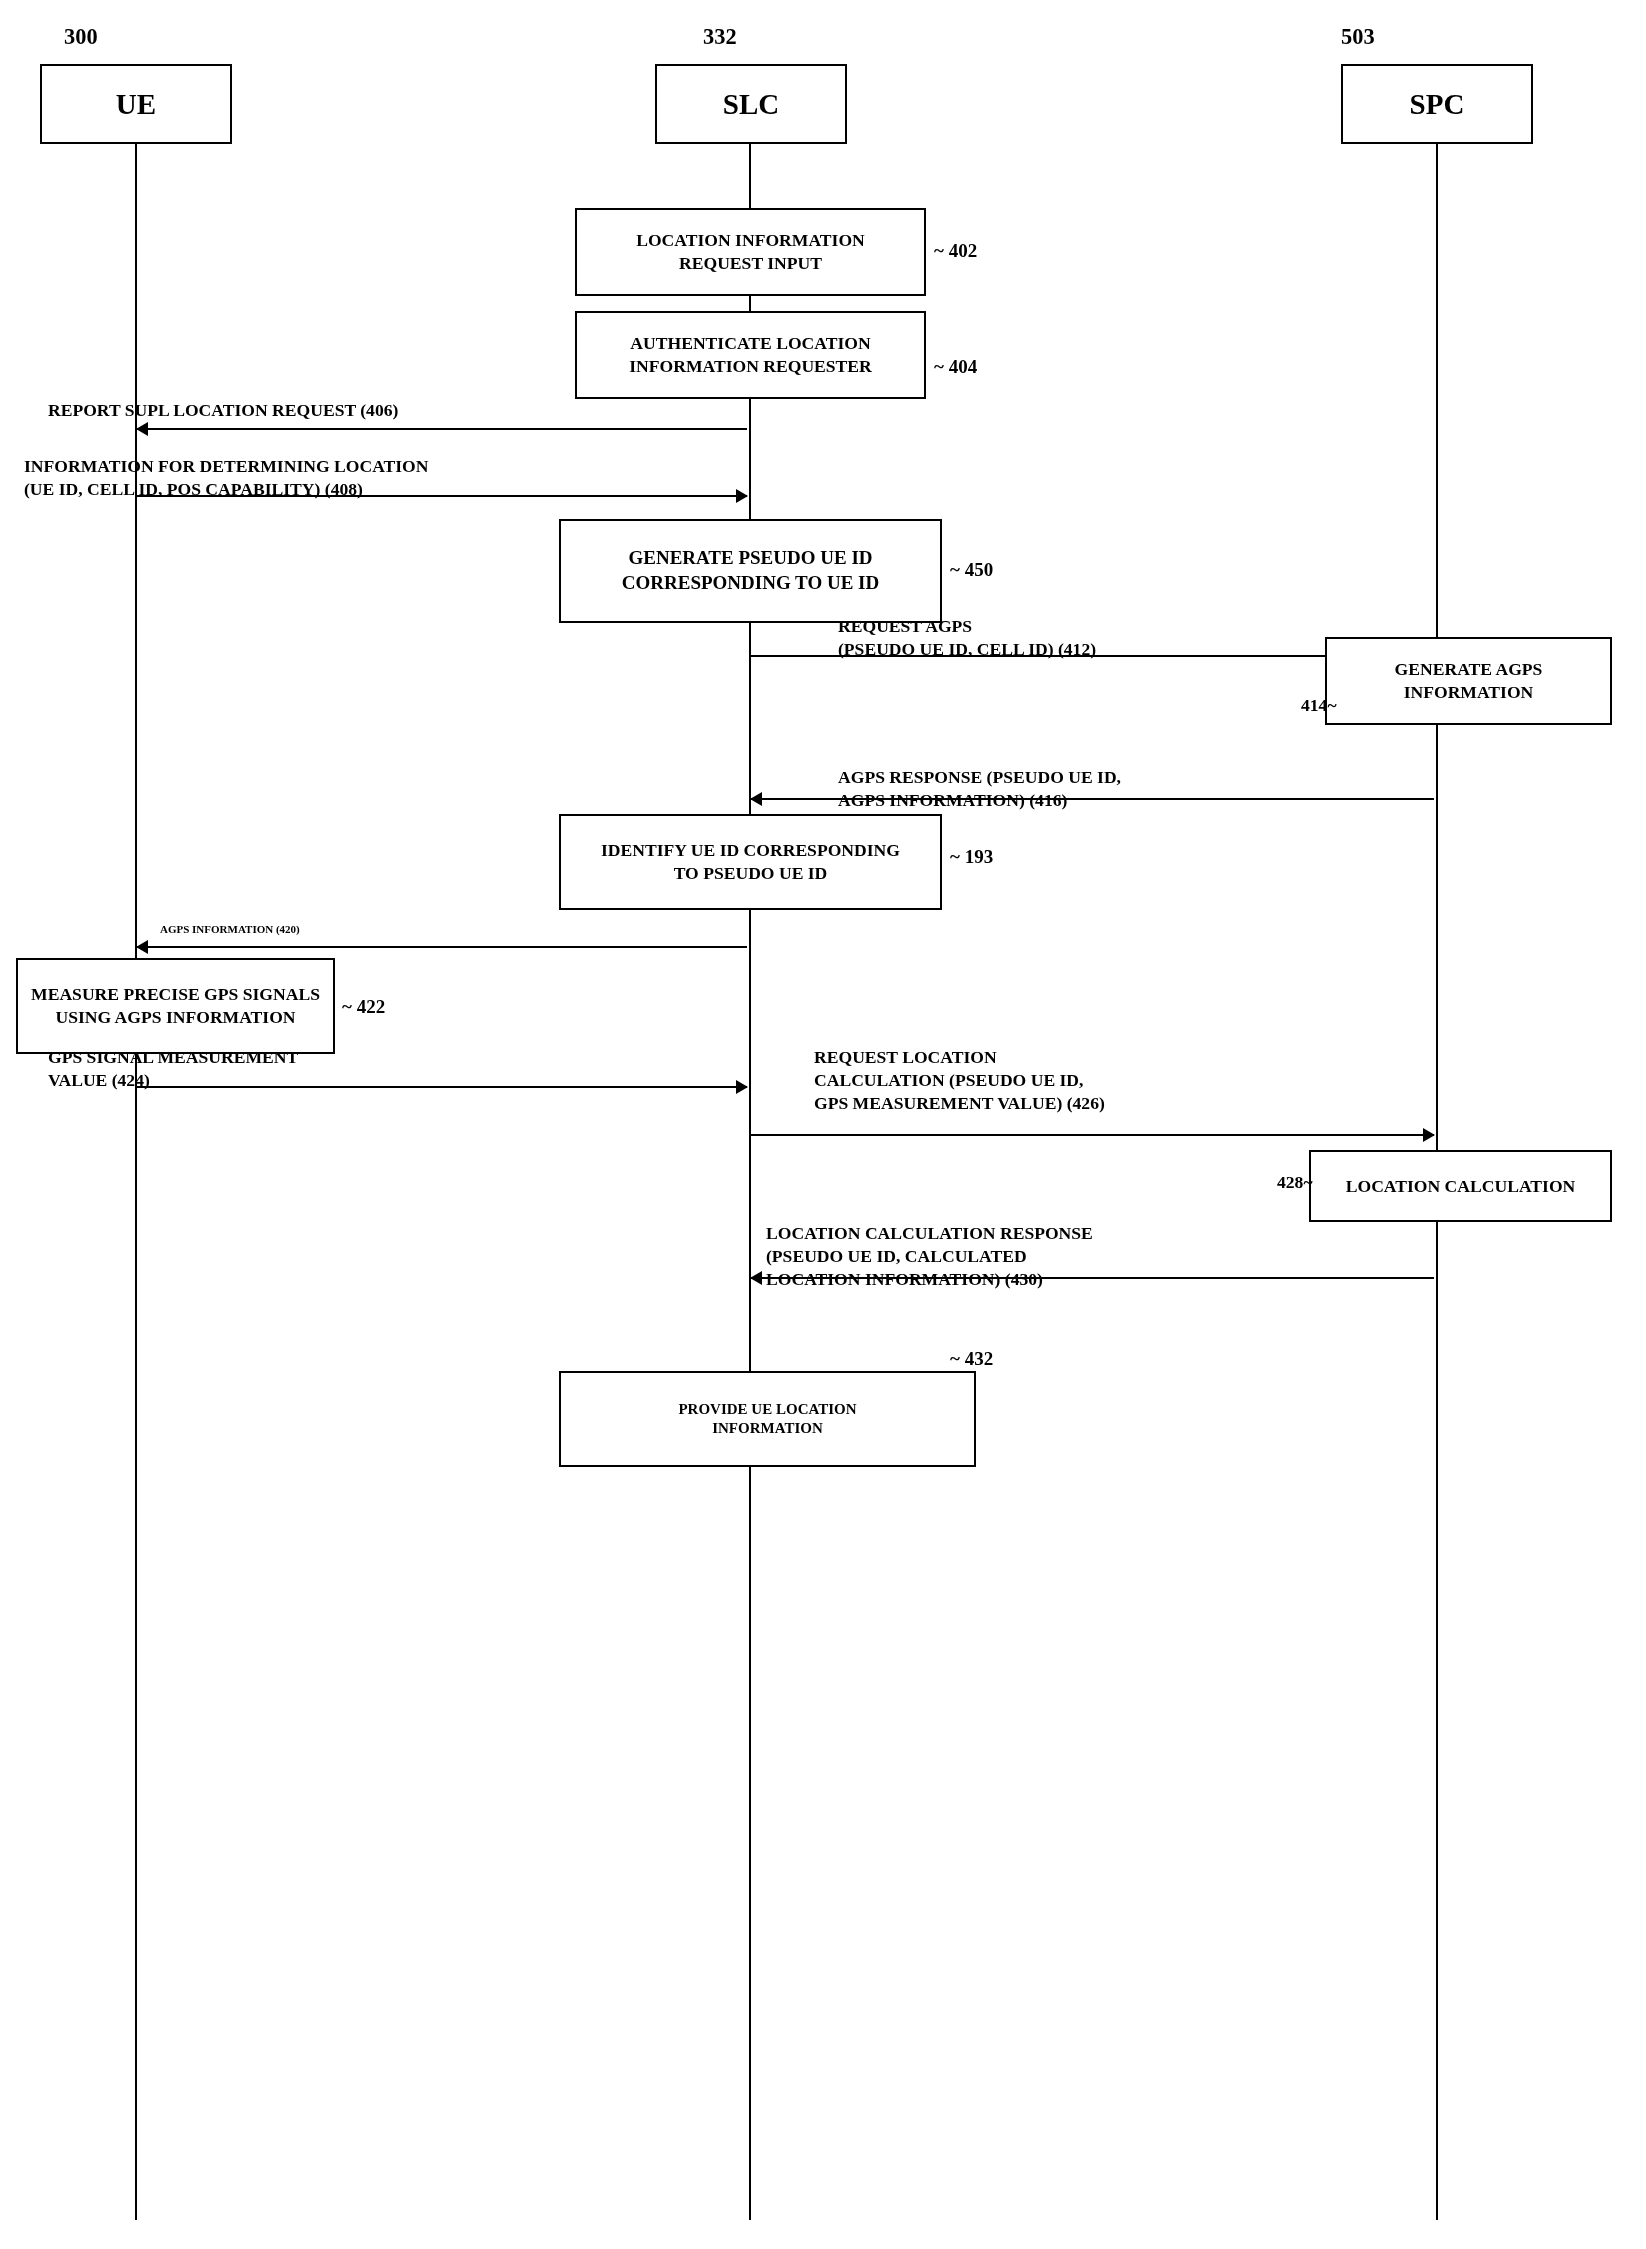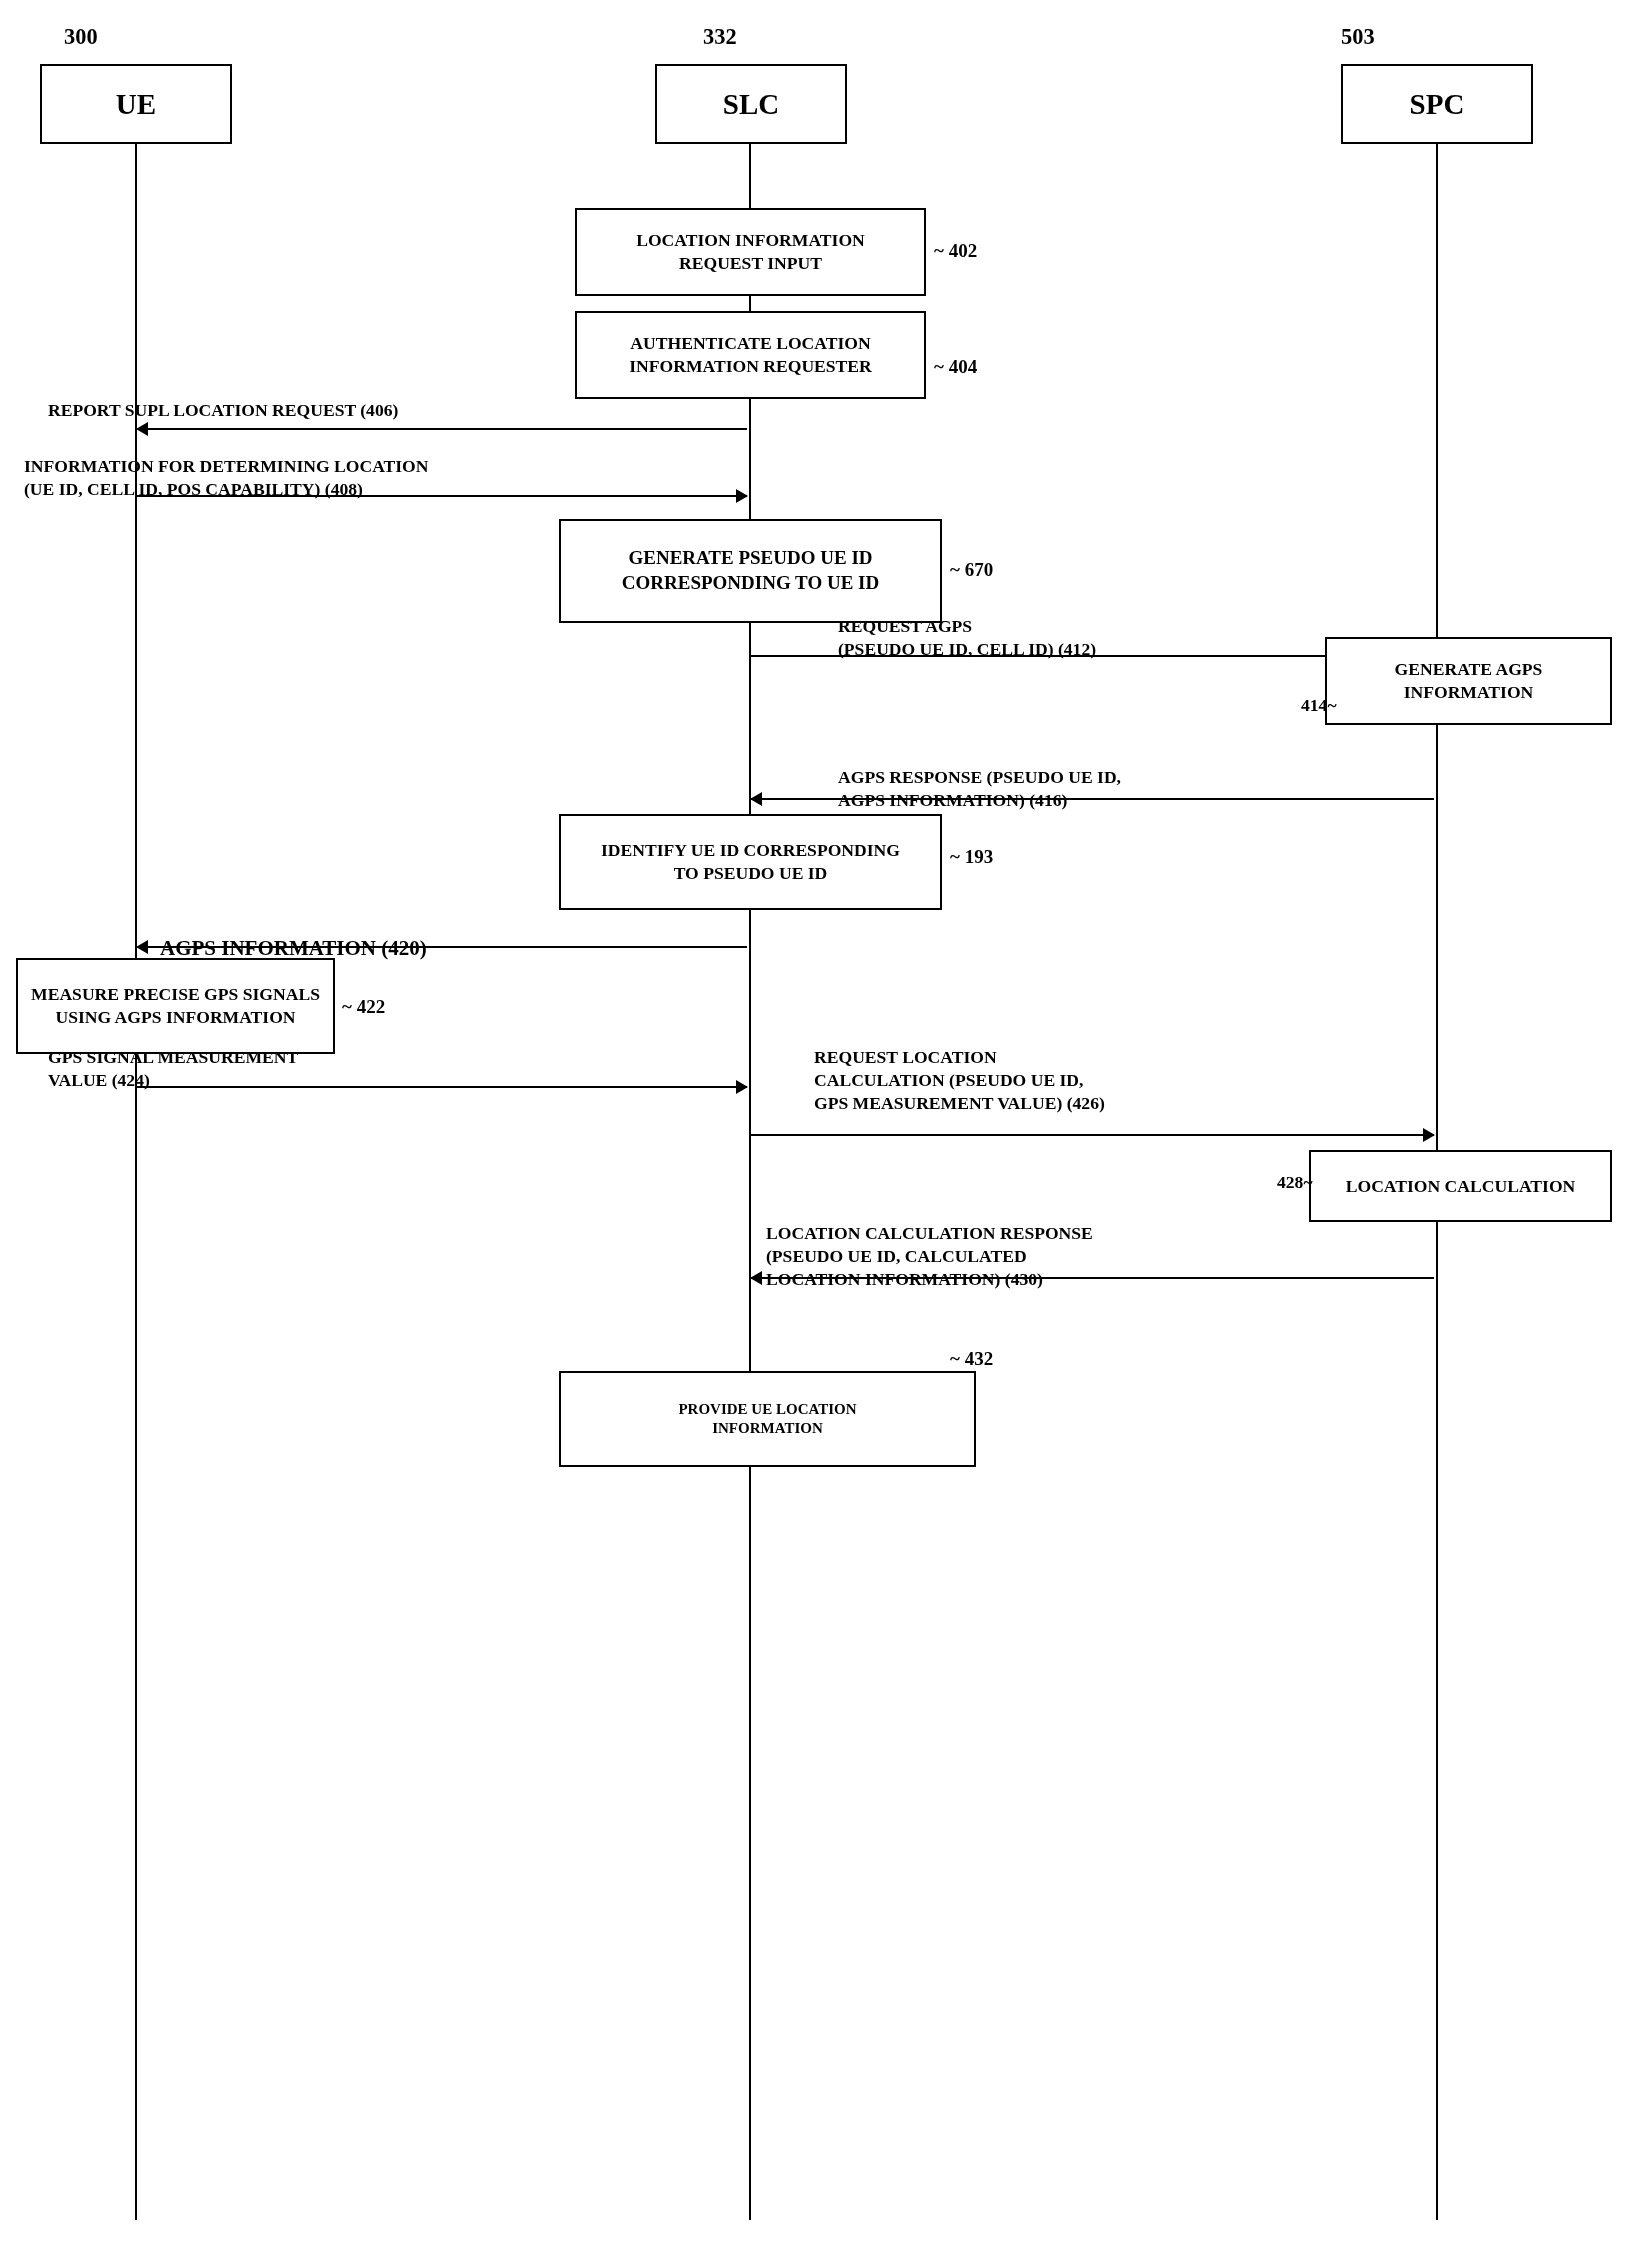--- a/index.html
+++ b/index.html
@@ -136,40 +136,40 @@
 
   <div class="arrow arrow-left" style="left: 137px; top: 428px; width: 610px;"></div>
   <div class="msg-label" style="left: 48px; top: 399px; width: 559px; font-size: 17.6px; text-align: left;">REPORT SUPL LOCATION REQUEST (406)</div>
 
   <div class="arrow arrow-right" style="left: 137px; top: 495px; width: 610px;"></div>
   <div class="msg-label" style="left: 24px; top: 455px; width: 623px; font-size: 17.6px; text-align: left;">INFORMATION FOR DETERMINING LOCATION<br>(UE ID, CELL ID, POS CAPABILITY) (408)</div>
 
   <div class="seq-box" style="left: 559px; top: 519px; width: 383px; height: 104px; font-size: 19px;">
     GENERATE PSEUDO UE ID<br>CORRESPONDING TO UE ID
   </div>
-  <div class="step-num" style="left: 950px; top: 559px;">~ 670</div>
+  <div class="step-num" style="left: 950px; top: 559px;">~ 450</div>
 
   <div class="arrow arrow-right" style="left: 751px; top: 655px; width: 683px;"></div>
   <div class="msg-label" style="left: 838px; top: 615px; width: 559px; font-size: 17.6px; text-align: left;">REQUEST AGPS<br>(PSEUDO UE ID, CELL ID) (412)</div>
 
   <div class="seq-box" style="left: 1325px; top: 637px; width: 287px; height: 88px; font-size: 17.6px;">
     GENERATE AGPS<br>INFORMATION
   </div>
   <div class="step-num" style="left: 1301px; top: 695px; font-size: 17.6px;">414~</div>
 
   <div class="arrow arrow-left" style="left: 751px; top: 798px; width: 683px;"></div>
   <div class="msg-label" style="left: 838px; top: 766px; width: 559px; font-size: 17.6px; text-align: left;">AGPS RESPONSE (PSEUDO UE ID,<br>AGPS INFORMATION) (416)</div>
 
   <div class="seq-box" style="left: 559px; top: 814px; width: 383px; height: 96px; font-size: 17.6px;">
     IDENTIFY UE ID CORRESPONDING<br>TO PSEUDO UE ID
   </div>
   <div class="step-num" style="left: 950px; top: 846px;">~ 193</div>
 
   <div class="arrow arrow-left" style="left: 137px; top: 946px; width: 610px;"></div>
-  <div class="msg-label" style="left: 160px; top: 922px; width: 479px; font-size: 21px; text-align: left; margin-top: 13px;">AGPS INFORMATION (420)</div>
+  <div class="msg-label" style="left: 160px; top: 922px; width: 479px; font-size: 11px; text-align: left;">AGPS INFORMATION (420)</div>
 
   <div class="seq-box" style="left: 16px; top: 958px; width: 319px; height: 96px; font-size: 17.6px;">
     MEASURE PRECISE GPS SIGNALS<br>USING AGPS INFORMATION
   </div>
   <div class="step-num" style="left: 342px; top: 996px;">~ 422</div>
 
   <div class="arrow arrow-right" style="left: 137px; top: 1086px; width: 610px;"></div>
   <div class="msg-label" style="left: 48px; top: 1046px; width: 495px; font-size: 17.6px; text-align: left;">GPS SIGNAL MEASUREMENT<br>VALUE (424)</div>
 
   <div class="msg-label" style="left: 814px; top: 1046px; width: 559px; font-size: 17.6px; text-align: left;">REQUEST LOCATION<br>CALCULATION (PSEUDO UE ID,<br>GPS MEASUREMENT VALUE) (426)</div>

